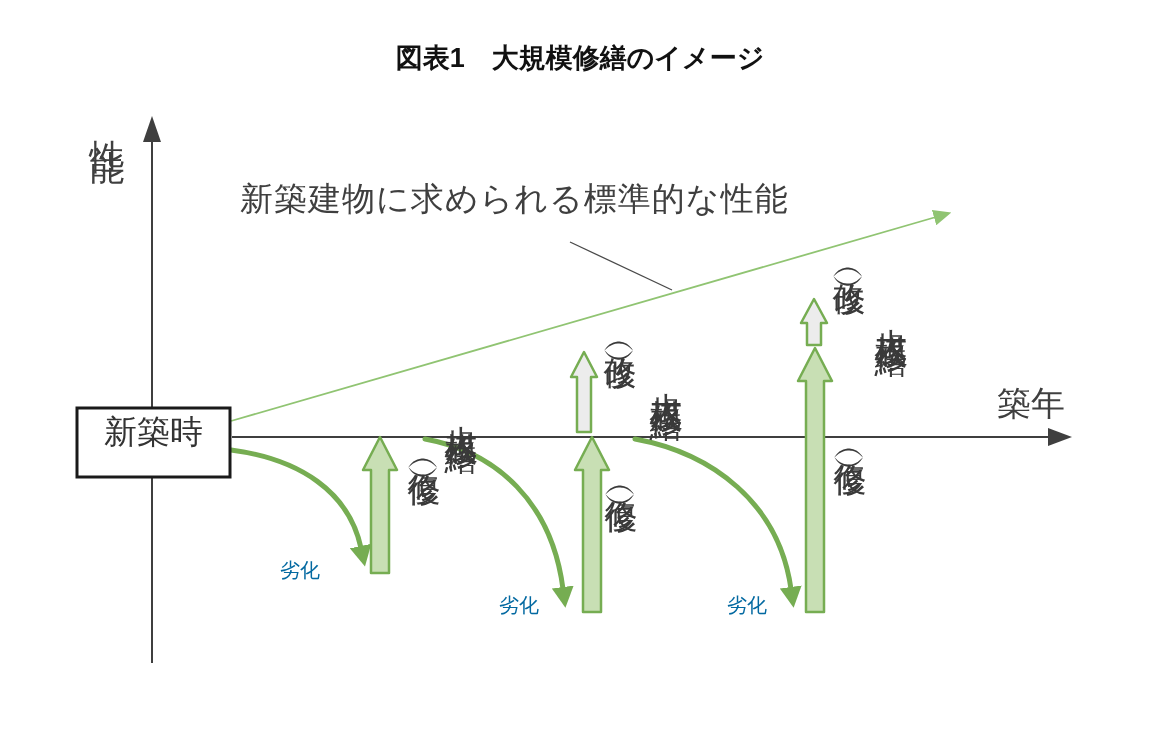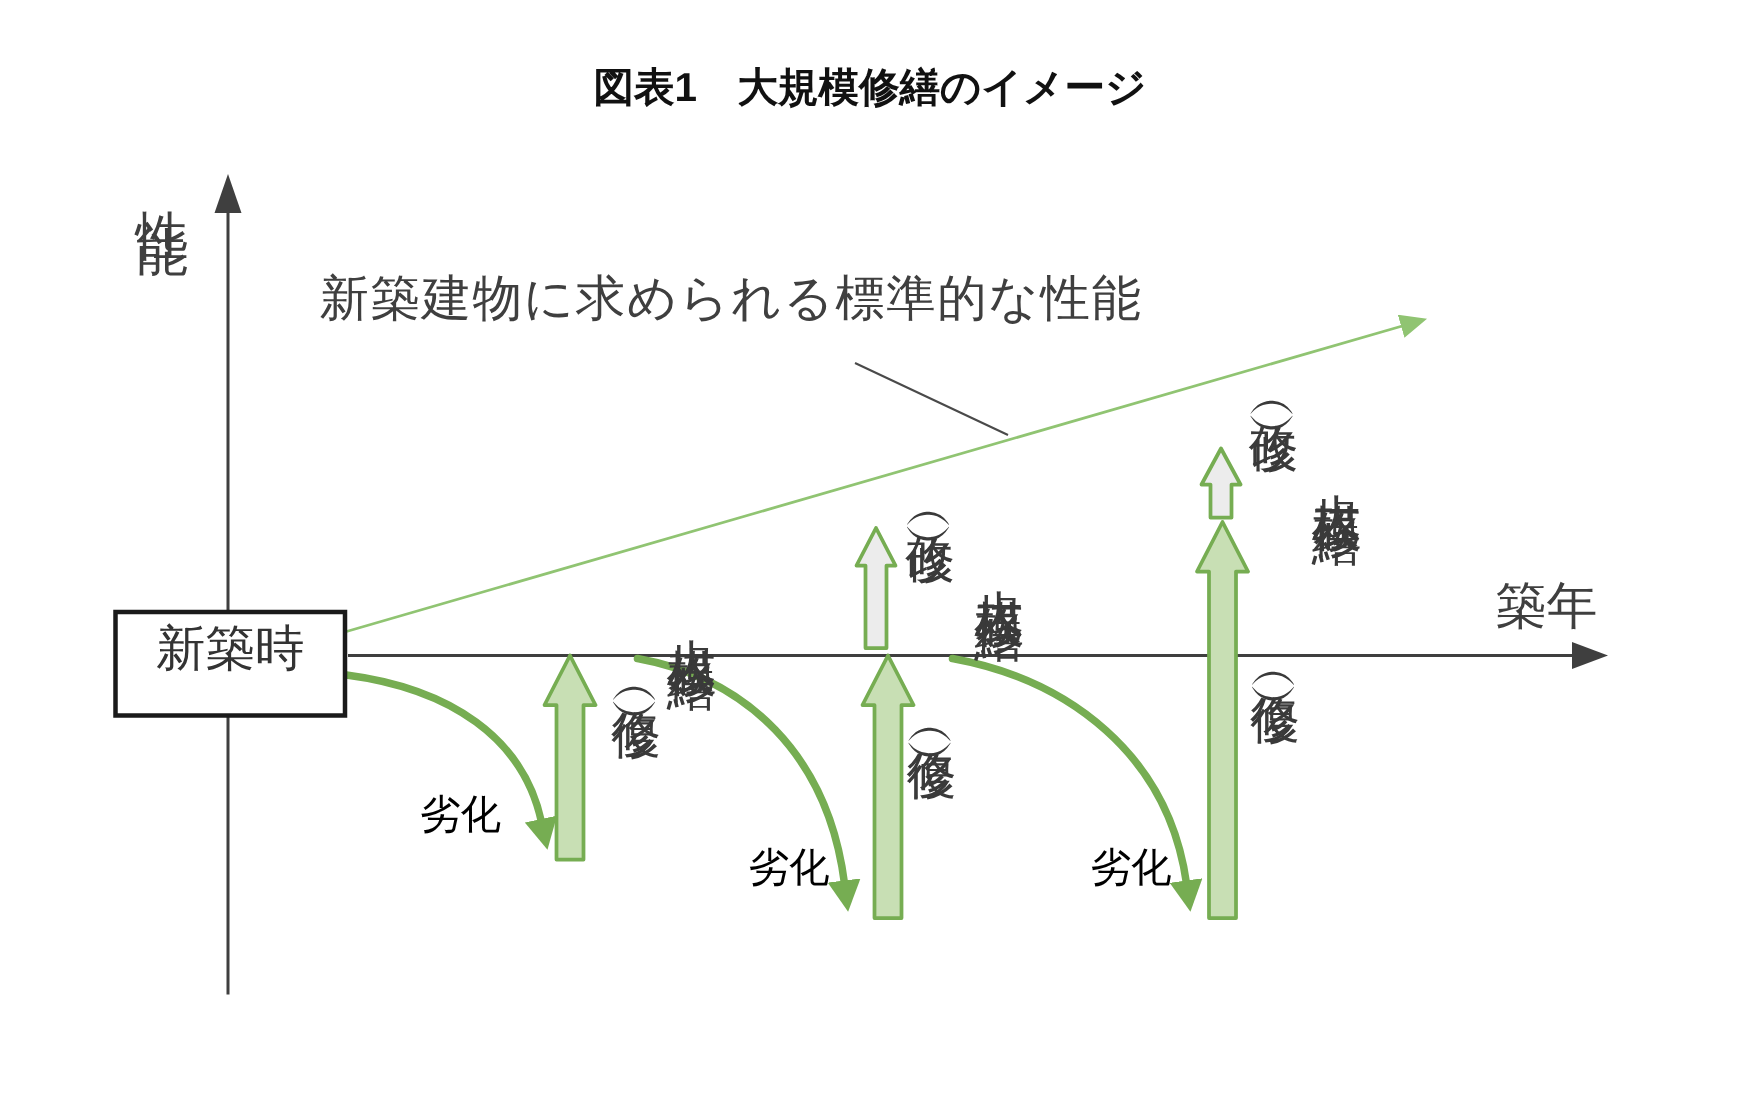--- a/index.html
+++ b/index.html
@@ -39,22 +39,23 @@
   .vspread { letter-spacing: 4px; }
   .ylabel {
     writing-mode: vertical-rl;
     text-orientation: mixed;
     font-size: 35px;
     line-height: 1;
     letter-spacing: 10px;
     color: #3f3f3f;
   }
   .deterioration {
-    font-size: 27px;
-    color: #000000;
+    font-size: 20px;
+    color: #0369a1;
+    margin-top: 32px;
   }
   .origin-label {
     left: 77px; top: 408px;
     width: 153px; height: 48px;
     display: flex; align-items: center; justify-content: center;
     font-size: 33px;
     color: #333333;
   }
   .caption {
     font-size: 23px;
@@ -96,21 +97,21 @@
     <polygon points="584,352 597,377 591,377 591,432 577,432 577,377 571,377" stroke-width="2.5" stroke-linejoin="round" fill="#ececec" stroke="#76ad52"></polygon>
     <polygon points="814,299 827,323 821,323 821,345 807,345 807,323 801,323" stroke-width="2.5" stroke-linejoin="round" fill="#ececec" stroke="#76ad52"></polygon>
 
     <rect x="77" y="408" width="153" height="69" stroke-width="3" fill="#ffffff" stroke="#1a1a1a"></rect>
   </svg>
 
   <div class="txt title">図表1　大規模修繕のイメージ</div>
 
   <div class="txt ylabel" style="left:90px; top:112px;">性能</div>
 
-  <div class="txt annot" style="left:213px; top:177px;">新築建物に求められる標準的な性能</div>
+  <div class="txt annot" style="left:240px; top:177px;">新築建物に求められる標準的な性能</div>
 
   <div class="txt axis-label" style="left:997px; top:381px;">築年</div>
 
   <div class="txt origin-label">新築時</div>
 
   <div class="txt deterioration" style="left:280px; top:525px;">劣化</div>
   <div class="txt vtext vspread" style="left:445px; top:399px;">大規模修繕</div>
   <div class="txt vtext" style="left:408px; top:448px;">（修復）</div>
 
   <div class="txt deterioration" style="left:499px; top:560px;">劣化</div>

